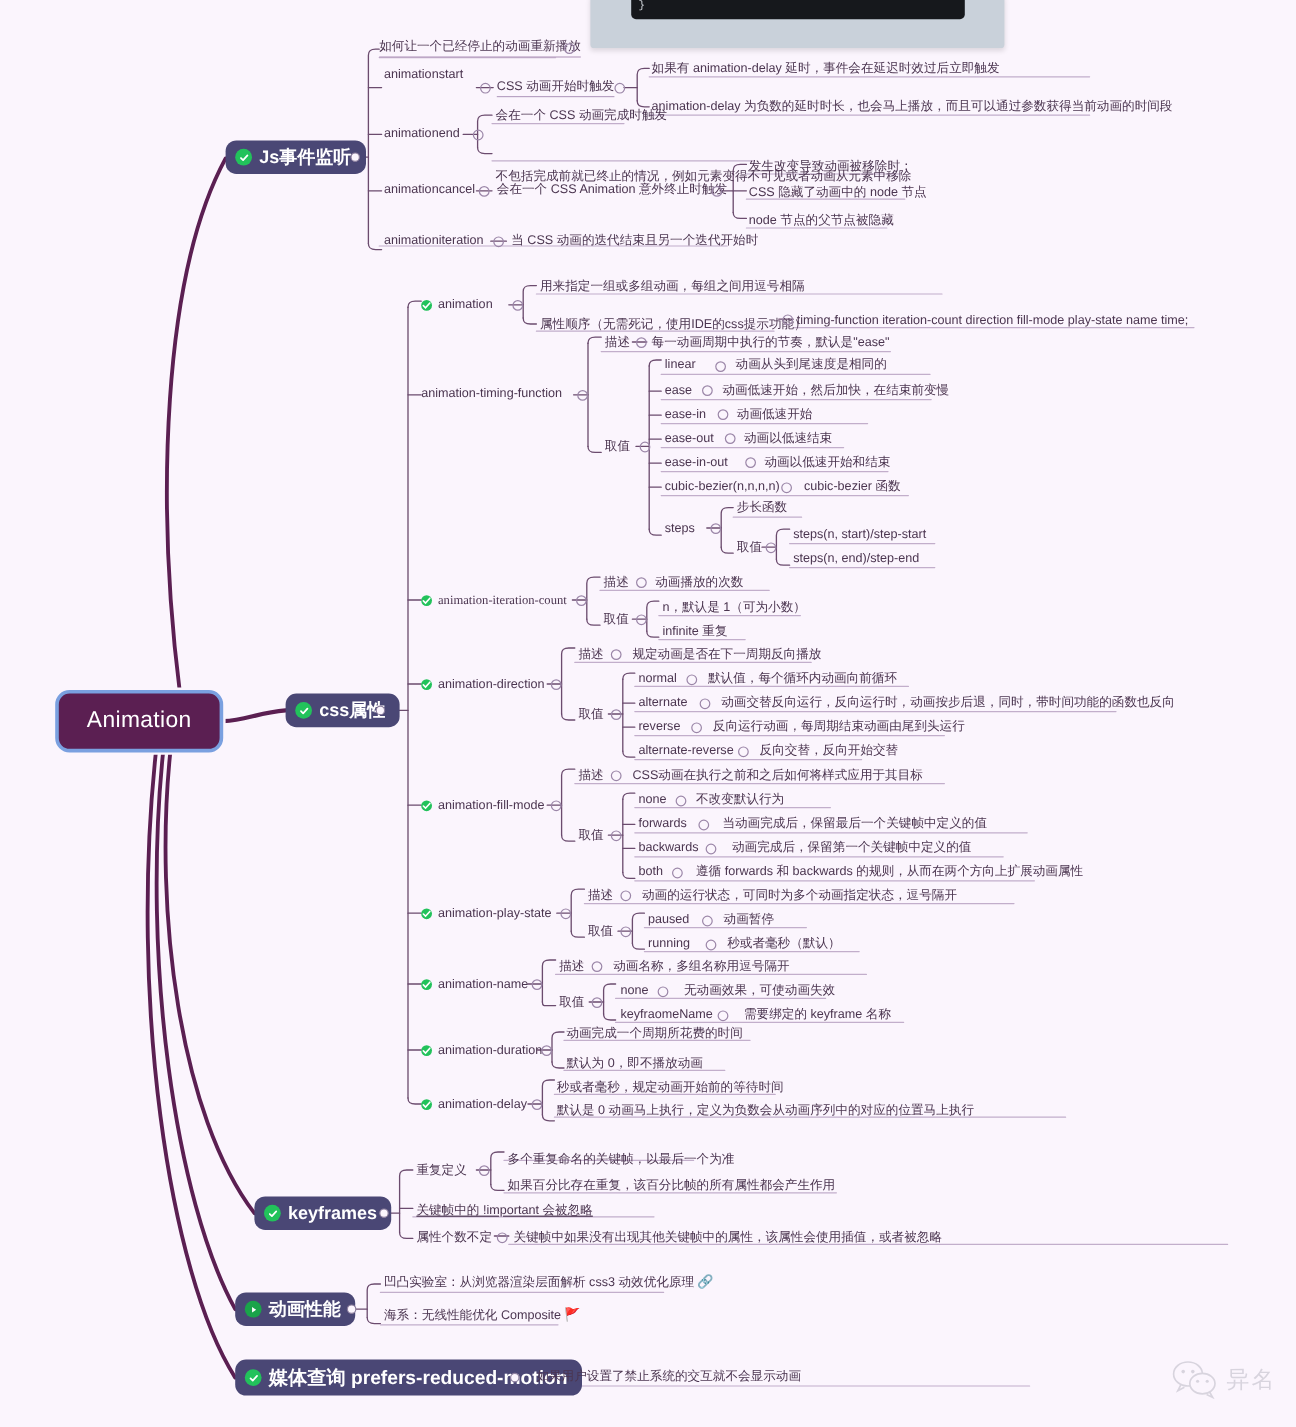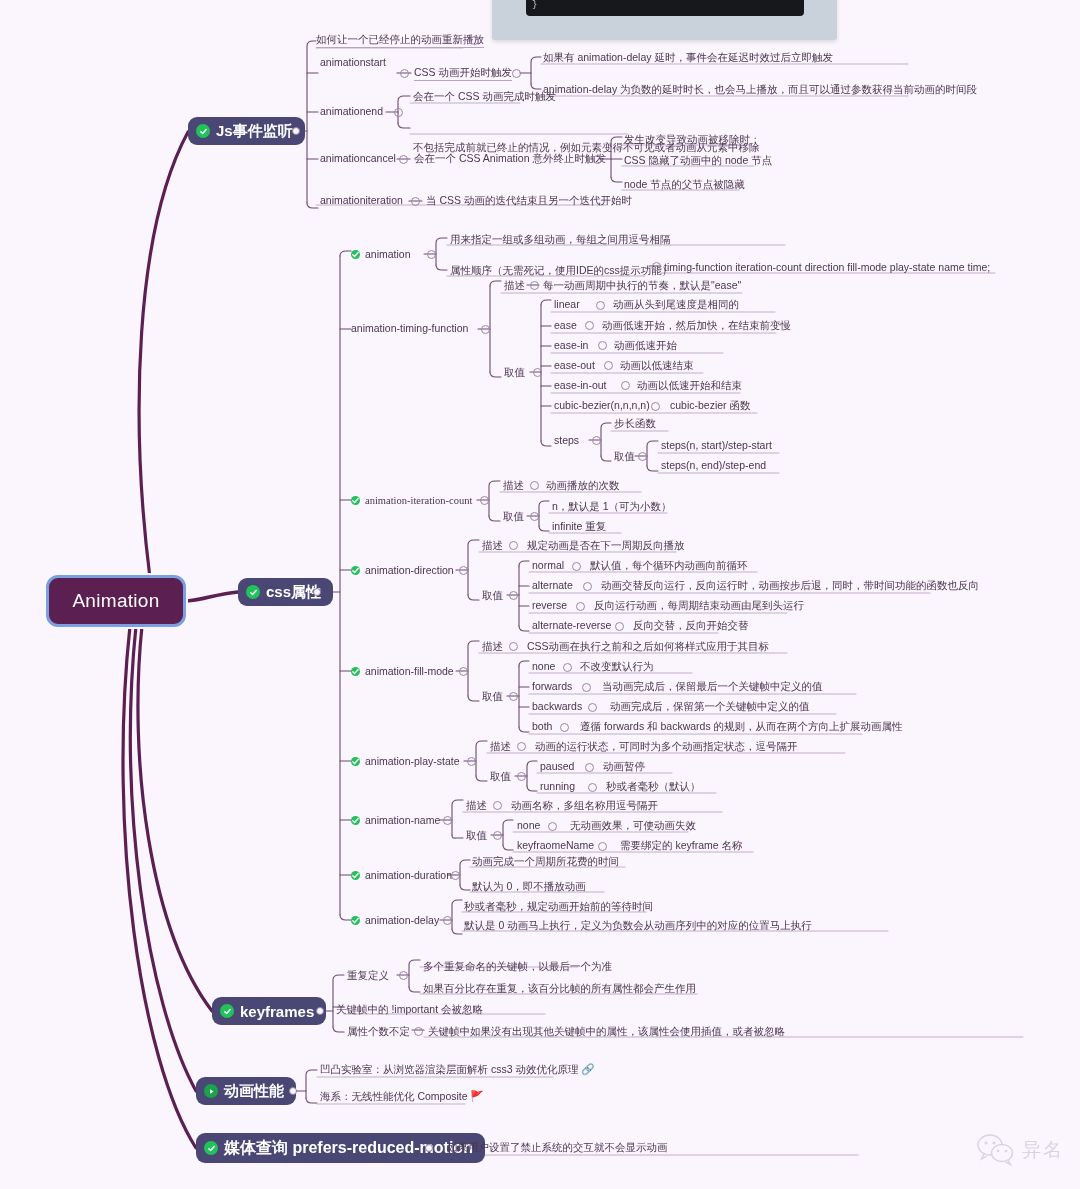--- a/index.html
+++ b/index.html
@@ -616,21 +616,21 @@
     </span>
     <span class="pill-label">keyframes</span>
   </div>
   <span class="nub" style="left:316px; top:1007px;"></span>
 
   <div class="node" style="left:347px; top:969px;">重复定义</div>
   <span class="hdot" style="left:399px; top:971px;"></span>
   <div class="node" style="left:423px; top:960px;">多个重复命名的关键帧，以最后一个为准</div>
   <div class="node" style="left:423px; top:982px;">如果百分比存在重复，该百分比帧的所有属性都会产生作用</div>
 
-  <div class="node" style="left:336px; top:1003px;">关键帧中的 !important 会被忽略</div>
+  <div class="node" style="left:347px; top:1003px;text-decoration:underline;">关键帧中的 !important 会被忽略</div>
 
   <div class="node" style="left:347px; top:1025px;">属性个数不定</div>
   <span class="hdot" style="left:414px; top:1027px;"></span>
   <div class="node" style="left:428px; top:1025px;">关键帧中如果没有出现其他关键帧中的属性，该属性会使用插值，或者被忽略</div>
 
   <div class="pill" style="left:196px; top:1077px;">
     <span class="badge play">
       <svg width="9" height="9" viewBox="0 0 10 10">
           <path d="M3.4 2.4 L7.2 5 L3.4 7.6 Z" fill="#fff"></path>
         </svg>

